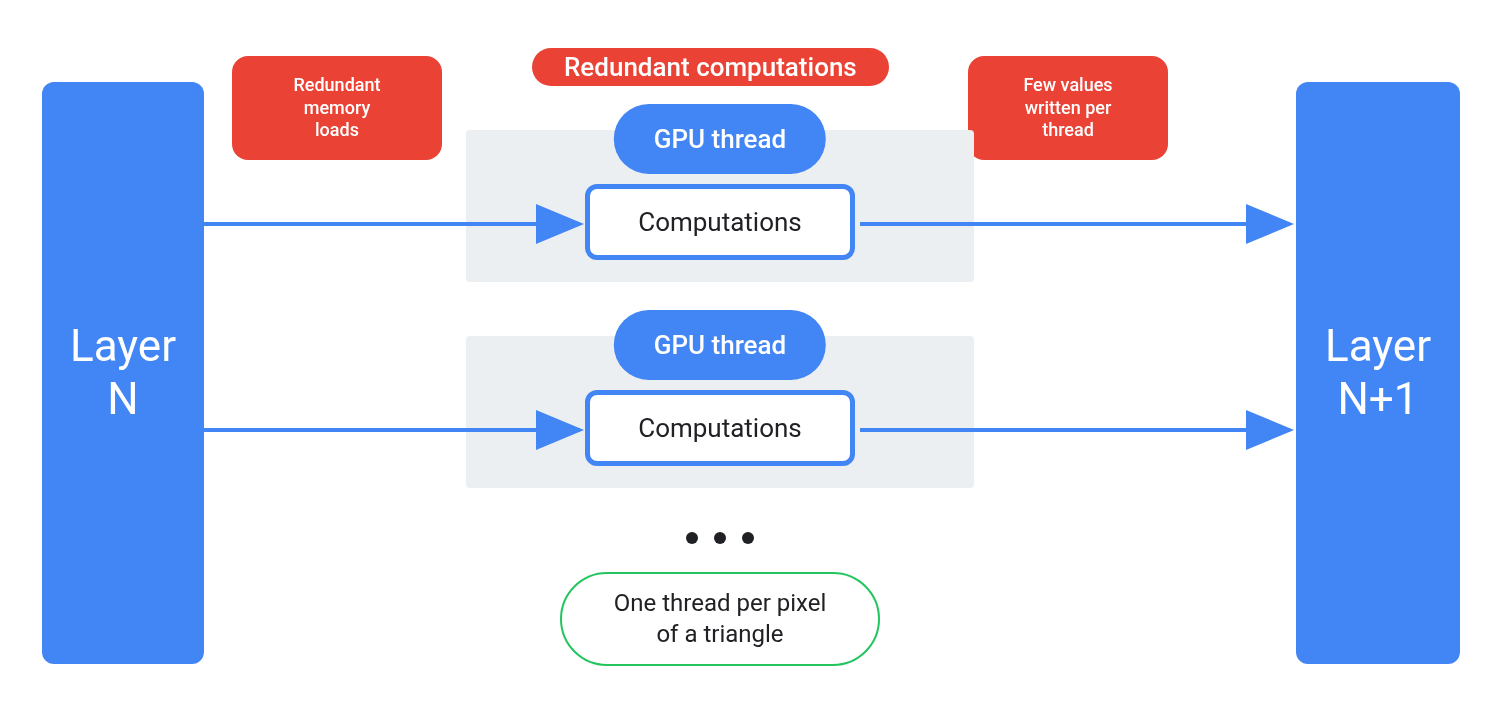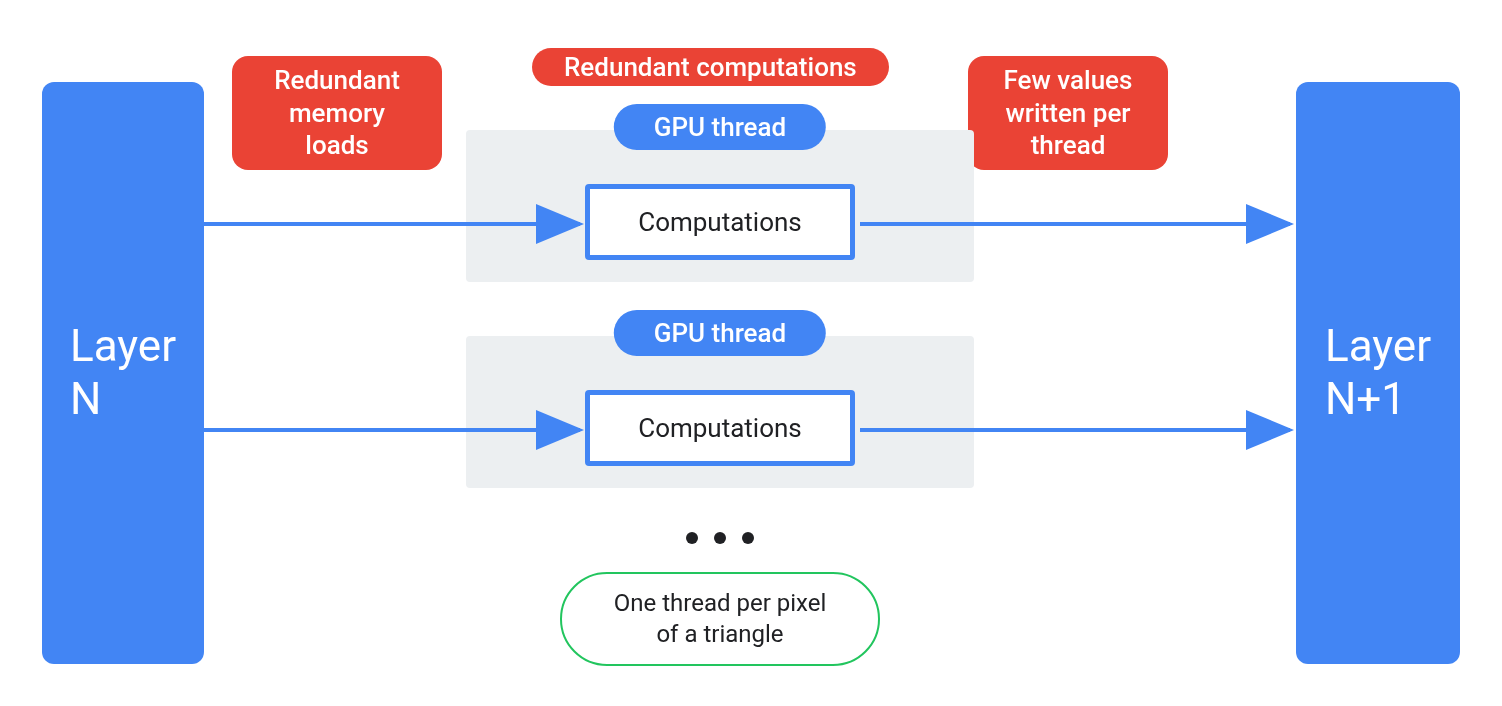--- a/index.html
+++ b/index.html
@@ -13,29 +13,30 @@
   .layer-box {
     position: absolute;
     background: #4285f4;
     border-radius: 12px;
     display: flex;
     align-items: center;
     justify-content: center;
     color: #fff;
     font-size: 44px;
     font-weight: 400;
+    text-align: center;
     line-height: 1.2;
   }
   .red-label {
     position: absolute;
     background: #ea4335;
     color: #fff;
     border-radius: 16px;
-    padding: 8px 28px;
-    font-size: 26px;
+    padding: 18px 28px;
+    font-size: 18px;
     font-weight: 500;
     text-align: center;
     line-height: 1.25;
   }
   .red-pill {
     position: absolute;
     background: #ea4335;
     color: #fff;
     border-radius: 999px;
     padding: 4px 32px;
@@ -46,33 +47,33 @@
   .thread-group {
     position: absolute;
     background: #eceff1;
     border-radius: 4px;
   }
   .gpu-pill {
     position: absolute;
     background: #4285f4;
     color: #fff;
     border-radius: 999px;
-    padding: 8px 40px;
+    padding: 20px 40px;
     font-size: 26px;
     font-weight: 500;
     text-align: center;
     left: 50%;
     transform: translateX(-50%);
     white-space: nowrap;
   }
   .comp-box {
     position: absolute;
     background: #fff;
     border: 5px solid #4285f4;
-    border-radius: 4px;
+    border-radius: 12px;
     color: #202124;
     font-size: 26px;
     font-weight: 400;
     display: flex;
     align-items: center;
     justify-content: center;
     left: 50%;
     transform: translateX(-50%);
   }
   .dots {

